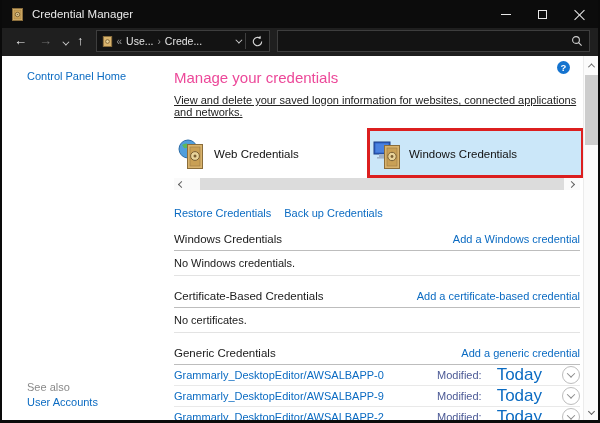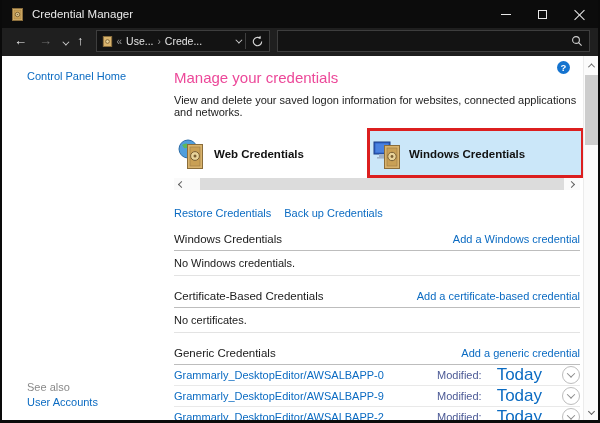--- a/index.html
+++ b/index.html
@@ -34,28 +34,28 @@
   .searchbar input { flex:1; background:transparent; border:none; outline:none; color:#ddd; font-size:11px; font-family:inherit; }
 
   
   .content { flex:1; display:flex; background:#fff; overflow:hidden; position:relative; }
   .sidebar { width:168px; flex-shrink:0; display:flex; flex-direction:column; justify-content:space-between; padding:14px 0 12px 25px; }
   .link { color:#0b6bc2; font-size:11px; text-decoration:none; cursor:pointer; }
   .see-also { color:#8a8a8a; font-size:11px; margin-bottom:3px; }
   .main { flex:1; position:relative; padding:0 3px 0 4px; overflow:hidden; }
   .help-badge { position:absolute; top:5px; right:13px; width:13px; height:13px; border-radius:50%; background:#1473cf; color:#fff; font-size:9.5px; font-weight:bold; display:flex; align-items:center; justify-content:center; }
   h1.page-title { font-size:15px; font-weight:normal; color:#ec4899; margin-top:13px; }
-  .subtitle { font-size:11px; color:#222; margin-top:8px; }
+  .subtitle { font-size:11px; color:#222; margin-top:8px;text-decoration:underline; }
 
   
   .tabstrip { position:relative; height:45px; margin-top:13px; }
   .tab { position:absolute; top:0; height:45px; display:flex; align-items:center; cursor:pointer; }
   .tab-web { left:0; width:190px; }
   .tab-windows { left:195px; width:213px; background:#cbe7f9; }
-  .tab-label { font-size:11.5px; font-weight:bold; color:#111; margin-left:6px; }
+  .tab-label { font-size:11.5px; font-weight:normal; color:#111; margin-left:6px; }
   .tab-ico { width:30px; height:32px; flex-shrink:0; margin-left:4px; }
   .annotation { position:absolute; left:193px; top:-3px; width:217px; height:50px; border:3px solid #dc1f1f; pointer-events:none; }
 
   
   .hscroll { position:relative; height:12px; margin-top:2px; background:#fafafa; }
   .hs-arrow { position:absolute; top:0; width:14px; height:12px; display:flex; align-items:center; justify-content:center; color:#555; }
   .hs-left { left:0; } .hs-right { right:2px; }
   .hs-chev { width:5px; height:5px; border-right:1px solid #606060; border-bottom:1px solid #606060; }
   .hs-chev.l { transform:rotate(135deg); } .hs-chev.r { transform:rotate(-45deg); }
   .hs-thumb { position:absolute; left:26px; right:16px; top:0; height:12px; background:#dcdcdc; }

